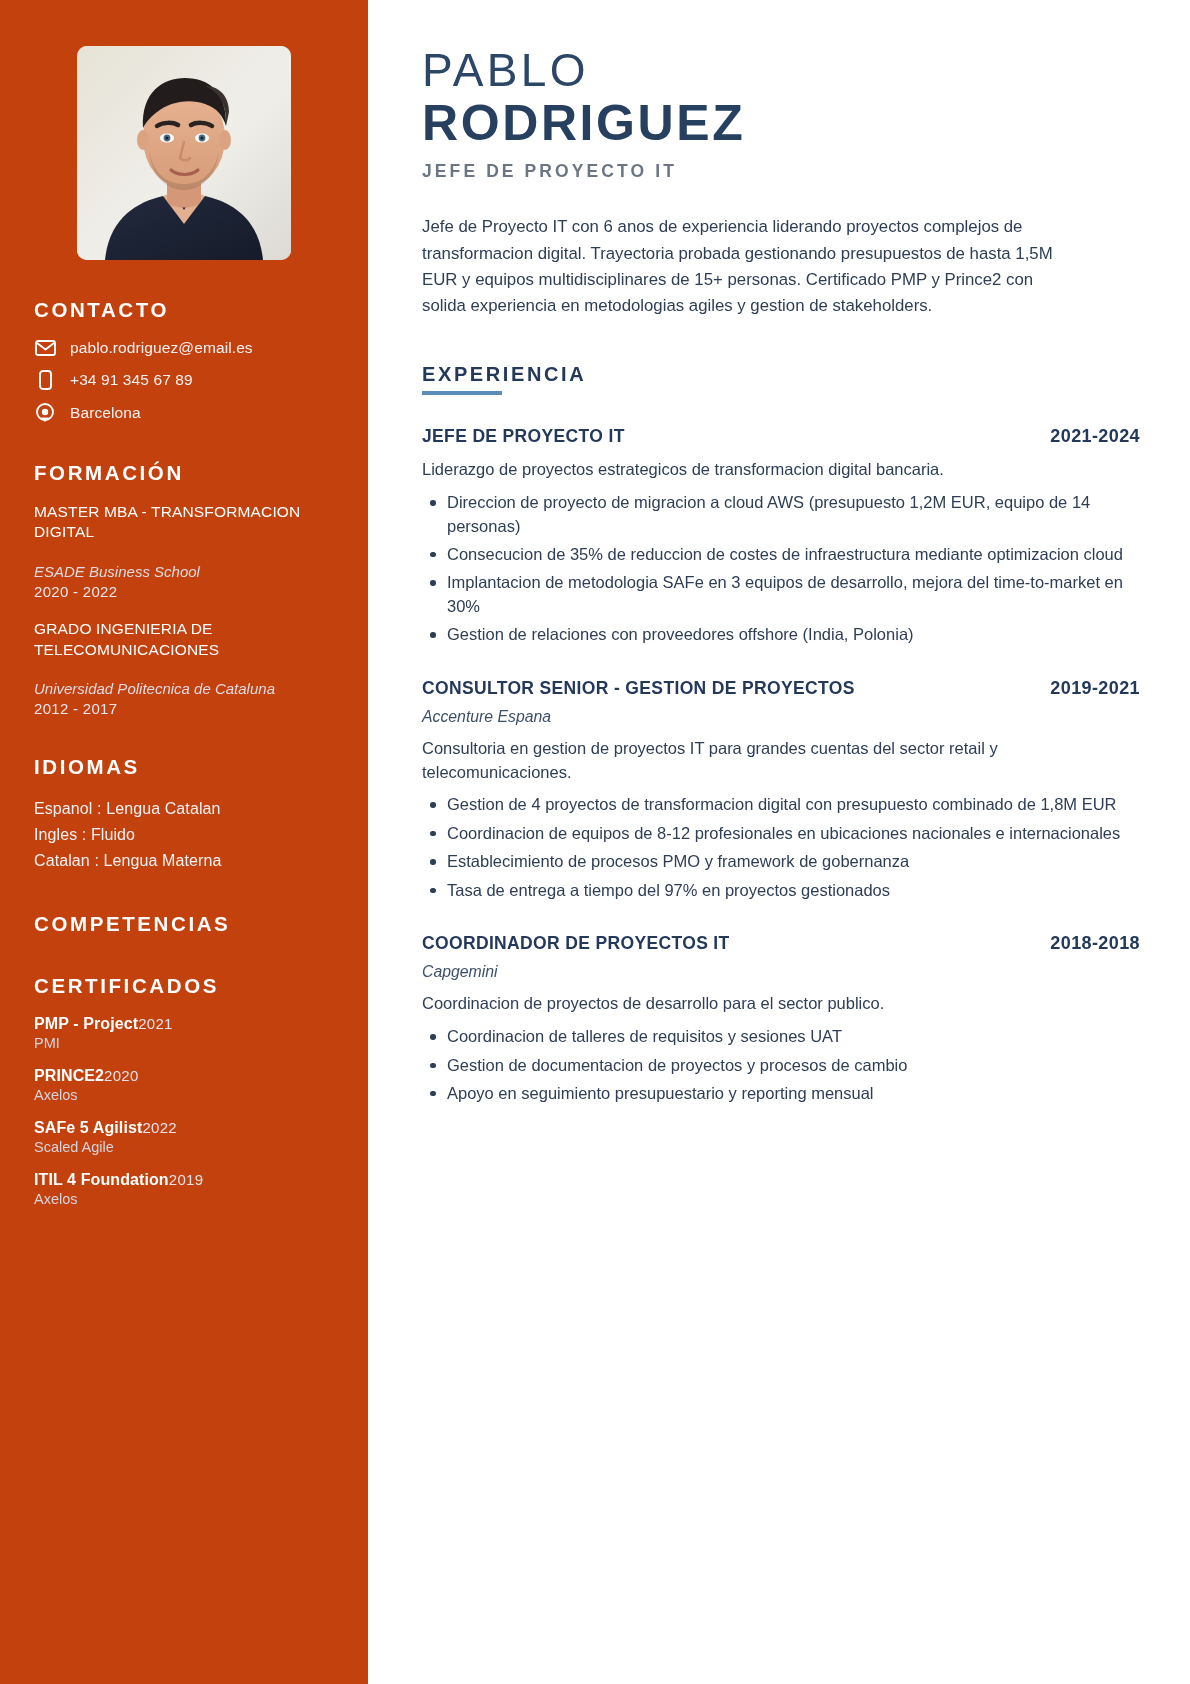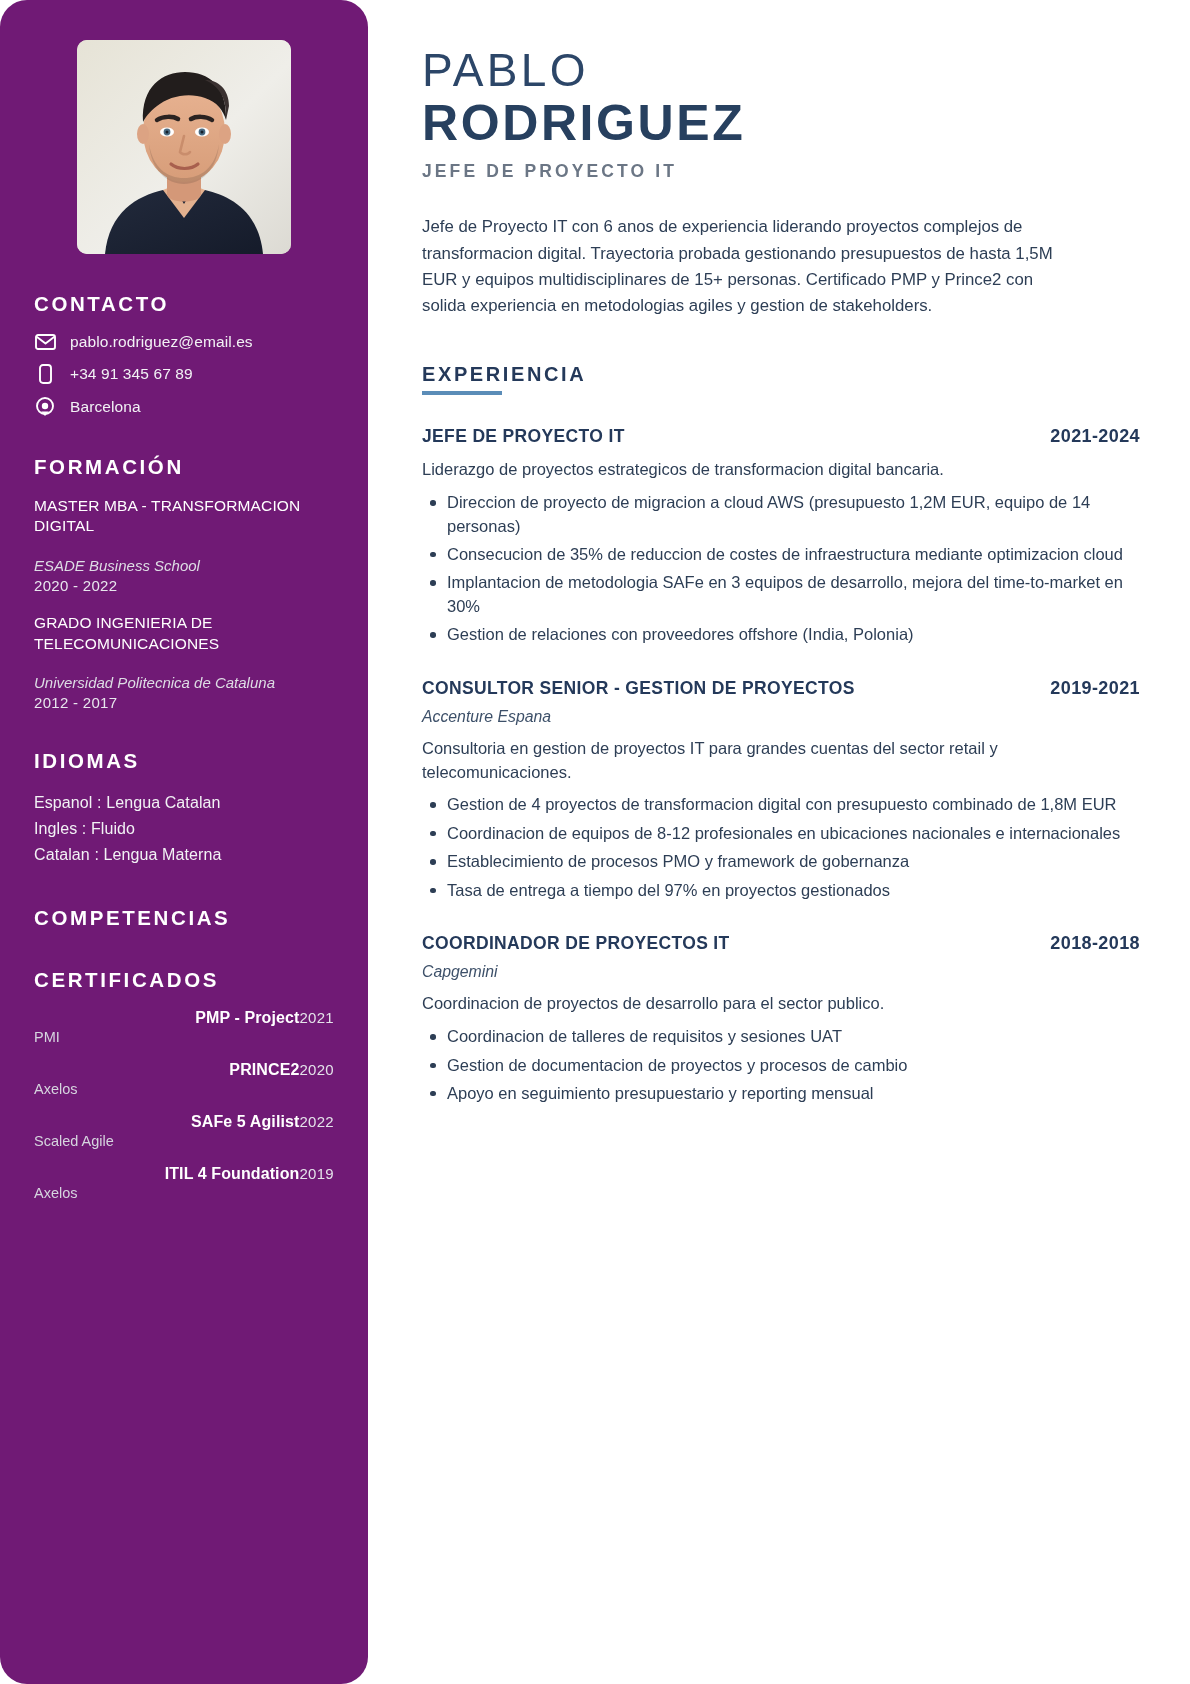--- a/index.html
+++ b/index.html
@@ -18,24 +18,23 @@
     height: 1684px;
     display: flex;
     background: #ffffff;
     overflow: hidden;
   }
 
   
   .sidebar {
     width: 368px;
     min-width: 368px;
-    background: #701a75;
+    background: #c2410c;
     color: #ffffff;
-    padding: 2px 0 40px 0;
-    border-radius: 27px;
+    padding: 8px 0 40px 0;
   }
 
   .photo-wrap {
     padding: 38px 0 0 0;
     display: flex;
     justify-content: center;
   }
 
   .photo {
     width: 214px;
@@ -109,21 +108,21 @@
     font-size: 16px;
     color: #f2f2f5;
     line-height: 1.62;
     letter-spacing: 0.1px;
   }
 
   .cert-item { margin-bottom: 16px; }
 
   .cert-top {
     display: flex;
-    justify-content: flex-end;
+    justify-content: flex-start;
     align-items: baseline;
   }
 
   .cert-name {
     font-size: 16px;
     font-weight: bold;
     color: #ffffff;
     letter-spacing: 0.1px;
   }
 

